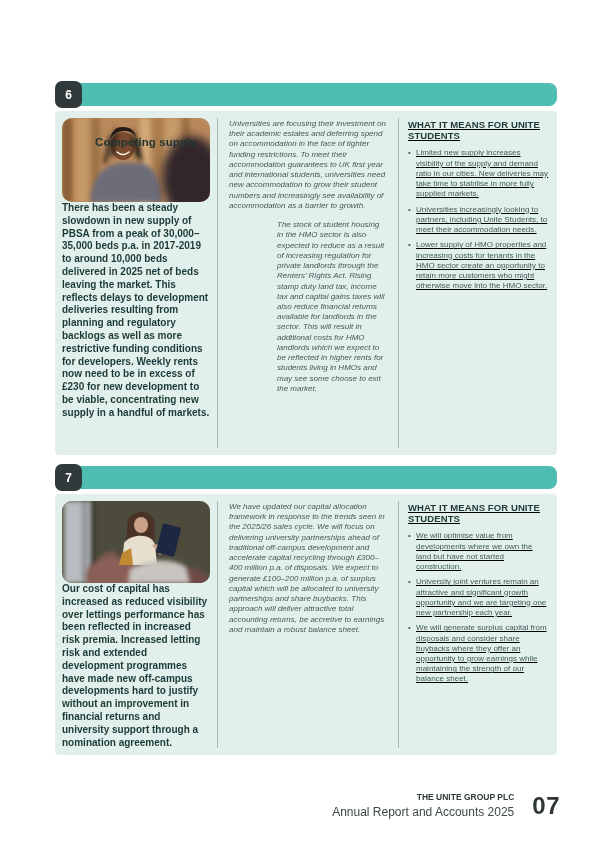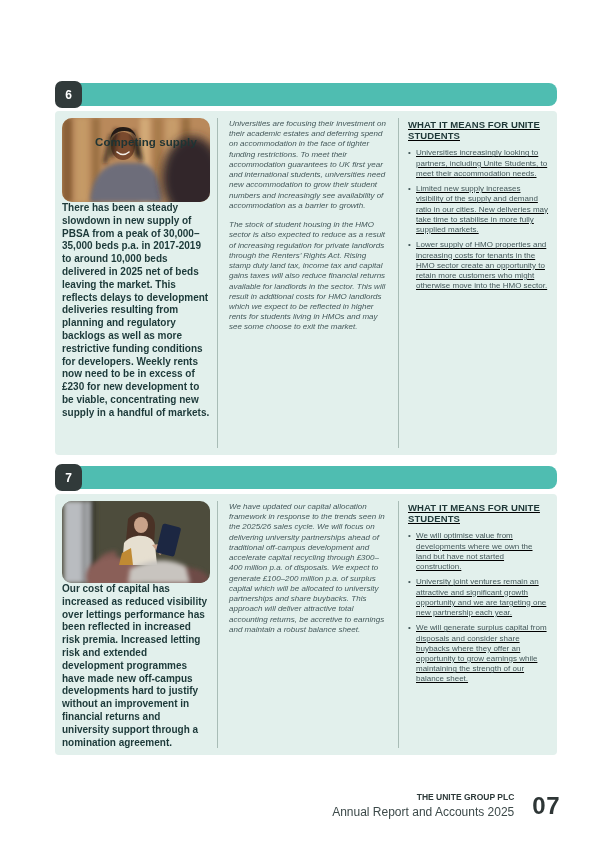--- a/index.html
+++ b/index.html
@@ -35,21 +35,21 @@
   .photo svg { display:block; }
   .intro {
     font-size:10px; line-height:1.28; font-weight:bold; color:#1c3939;
   }
   .col-body {
     flex:1; margin-left:7px;
     border-left:1px solid #a8bcb6; border-right:1px solid #a8bcb6;
     padding:1px 11px 0 11px;
   }
   .col-body p { font-size:8px; line-height:1.28; color:#44585a;font-style:italic; }
-  .col-body p + p { margin-top:9px; }
+  .col-body p + p { margin-top:9px;margin-left:48px; }
   .col-side { width:150px; flex-shrink:0; padding:1px 0 0 9px;text-decoration:underline; }
   .side-heading {
     font-size:9.5px; font-weight:bold; color:#1e3737; line-height:1.18;
     letter-spacing:0.1px; margin-bottom:7px;
   }
   .bullets { list-style:none; }
   .bullets li {
     position:relative; padding-left:8px; font-size:8px; line-height:1.28; color:#44585a;
     margin-bottom:5px;
   }
@@ -114,22 +114,22 @@
         </span>
         <div class="intro">There has been a steady slowdown in new supply of PBSA from a peak of 30,000–35,000 beds p.a. in 2017-2019 to around 10,000 beds delivered in 2025 net of beds leaving the market. This reflects delays to development deliveries resulting from planning and regulatory backlogs as well as more restrictive funding conditions for developers. Weekly rents now need to be in excess of £230 for new development to be viable, concentrating new supply in a handful of markets.</div>
       </div>
       <div class="col-body">
         <p>Universities are focusing their investment on their academic estates and deferring spend on accommodation in the face of tighter funding restrictions. To meet their accommodation guarantees to UK first year and international students, universities need new accommodation to grow their student numbers and increasingly see availability of accommodation as a barrier to growth.</p>
         <p>The stock of student housing in the HMO sector is also expected to reduce as a result of increasing regulation for private landlords through the Renters’ Rights Act. Rising stamp duty land tax, income tax and capital gains taxes will also reduce financial returns available for landlords in the sector. This will result in additional costs for HMO landlords which we expect to be reflected in higher rents for students living in HMOs and may see some choose to exit the market.</p>
       </div>
       <div class="col-side">
         <div class="side-heading">WHAT IT MEANS FOR UNITE STUDENTS</div>
         <ul class="bullets">
+          <li>Limited new supply increases visibility of the supply and demand ratio in our cities. New deliveries may take time to stabilise in more fully supplied markets.</li>
           <li>Universities increasingly looking to partners, including Unite Students, to meet their accommodation needs.</li>
-          <li>Limited new supply increases visibility of the supply and demand ratio in our cities. New deliveries may take time to stabilise in more fully supplied markets.</li>
           <li>Lower supply of HMO properties and increasing costs for tenants in the HMO sector create an opportunity to retain more customers who might otherwise move into the HMO sector.</li>
         </ul>
       </div>
     </div>
   </div>
 
   <div class="section" style="top:464px;">
     <div class="section-header">
       <div class="header-bar"></div>
       <div class="num-badge">7</div>

